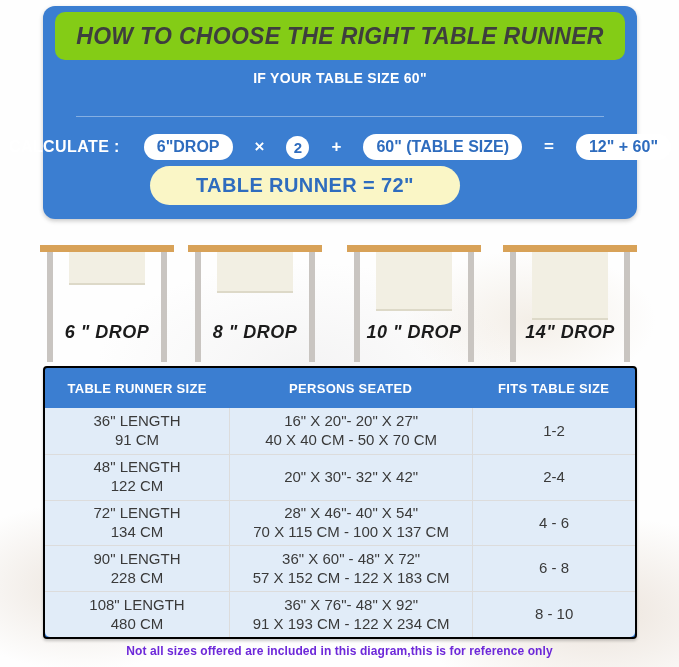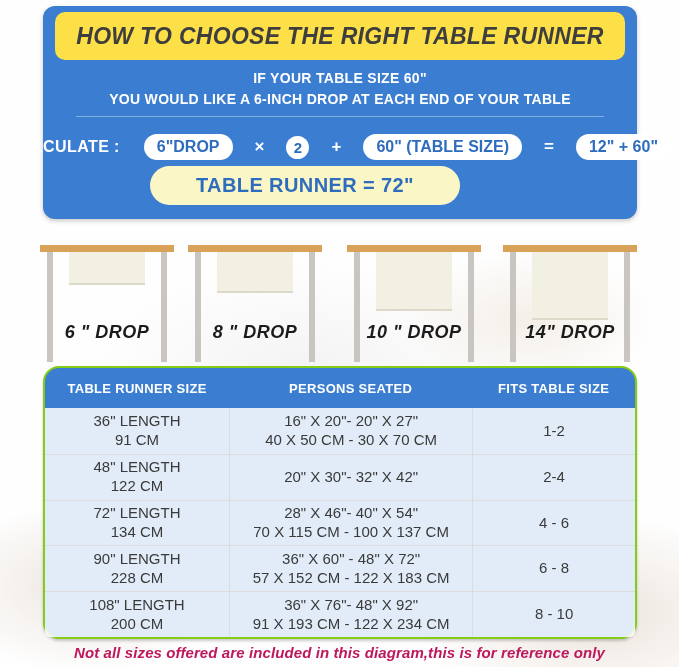--- a/index.html
+++ b/index.html
@@ -17,21 +17,21 @@
   }
 
   
   .top-panel {
     position:absolute; left:43px; top:6px; width:594px; height:213px;
     background:#3B7ED1; border-radius:12px;
     box-shadow:0 2px 4px rgba(60,60,60,.28);
   }
   .title-box {
     position:absolute; left:12px; right:12px; top:6px; height:48px;
-    background:#fde047; border-radius:10px;
+    background:#84cc16; border-radius:10px;
     display:flex; align-items:center; justify-content:center;
   }
   .title-box h1 {
     font-size:23px; font-weight:bold; font-style:italic; color:#3E3E3E;
     letter-spacing:.3px; white-space:nowrap;
   }
   .subtitle { position:absolute; top:62px; left:0; right:0; text-align:center; color:#FFFFFF; }
   .subtitle div { font-size:14px; font-weight:bold; line-height:21px; letter-spacing:.3px; }
   .panel-divider {
     position:absolute; top:110px; left:33px; right:33px; height:0;
@@ -76,21 +76,21 @@
   .t3 .runner { height:66px; } .t4 .runner { height:75px; }
   .drop-label {
     position:absolute; top:82px; left:-10px; right:-10px; text-align:center;
     font-size:18px; font-weight:bold; font-style:italic; color:#1B1B1B;
     letter-spacing:.5px; white-space:nowrap;
   }
 
   
   .size-panel {
     position:absolute; left:43px; top:366px; width:594px; height:273px;
-    background:#3B7ED1; border:2px solid #84cc16; border-radius:16px;
+    background:#3B7ED1; border:2px solid #000000; border-radius:4px;
     box-shadow:0 2px 3px rgba(0,0,0,.2);
   }
   .thead {
     height:40px; display:grid; grid-template-columns:31.2% 41.2% 27.6%;
     align-items:center; text-align:center;
     color:#FFFFFF; font-size:13px; font-weight:bold; letter-spacing:.3px;
   }
   .tbody {
     position:absolute; top:40px; bottom:0; left:0; right:0;
     background:rgba(255,255,255,.85); border-radius:0 0 5px 5px;
@@ -101,33 +101,32 @@
   .tcell {
     display:flex; flex-direction:column; align-items:center; justify-content:center;
     text-align:center; font-size:15px; color:#3A3A3A; line-height:1.25;
     border-left:1px solid #DCDCDC; white-space:nowrap;
   }
   .tcell:first-child { border-left:none; }
 
   
   .footer-note {
     position:absolute; left:0; top:644px; width:679px; text-align:center;
-    font-size:15px; font-weight:bold; color:#be185d; letter-spacing:.1px;font-style:italic;
+    font-size:12px; font-weight:bold; color:#6d28d9; letter-spacing:.1px;
   }
 </style>
 </head>
 <body>
 
 <section class="top-panel">
   <div class="title-box">
     <h1>HOW TO CHOOSE THE RIGHT TABLE RUNNER</h1>
   </div>
   <div class="subtitle">
     <div>IF YOUR TABLE SIZE 60"</div>
-    <div>YOU WOULD LIKE A 6-INCH DROP AT EACH END OF YOUR TABLE</div>
   </div>
   <div class="panel-divider"></div>
   <div class="calc-row">
     <span class="calc-label">CALCULATE :</span>
     <span class="pill">6"DROP</span>
     <span class="op">×</span>
     <span class="num-circle">2</span>
     <span class="op">+</span>
     <span class="pill">60" (TABLE SIZE)</span>
     <span class="op">=</span>
@@ -174,21 +173,21 @@
     <div>FITS TABLE SIZE</div>
   </div>
   <div class="tbody">
     <div class="trow">
       <div class="tcell">
         <div>36" LENGTH</div>
         <div>91 CM</div>
       </div>
       <div class="tcell">
         <div>16" X 20"- 20" X 27"</div>
-        <div>40 X 50 CM - 30 X 70 CM</div>
+        <div>40 X 40 CM - 50 X 70 CM</div>
       </div>
       <div class="tcell">
         <div>1-2</div>
       </div>
     </div>
     <div class="trow">
       <div class="tcell">
         <div>48" LENGTH</div>
         <div>122 CM</div>
       </div>
@@ -221,21 +220,21 @@
         <div>36" X 60" - 48" X 72"</div>
         <div>57 X 152 CM - 122 X 183 CM</div>
       </div>
       <div class="tcell">
         <div>6 - 8</div>
       </div>
     </div>
     <div class="trow">
       <div class="tcell">
         <div>108" LENGTH</div>
-        <div>200 CM</div>
+        <div>480 CM</div>
       </div>
       <div class="tcell">
         <div>36" X 76"- 48" X 92"</div>
         <div>91 X 193 CM - 122 X 234 CM</div>
       </div>
       <div class="tcell">
         <div>8 - 10</div>
       </div>
     </div>
   </div>

